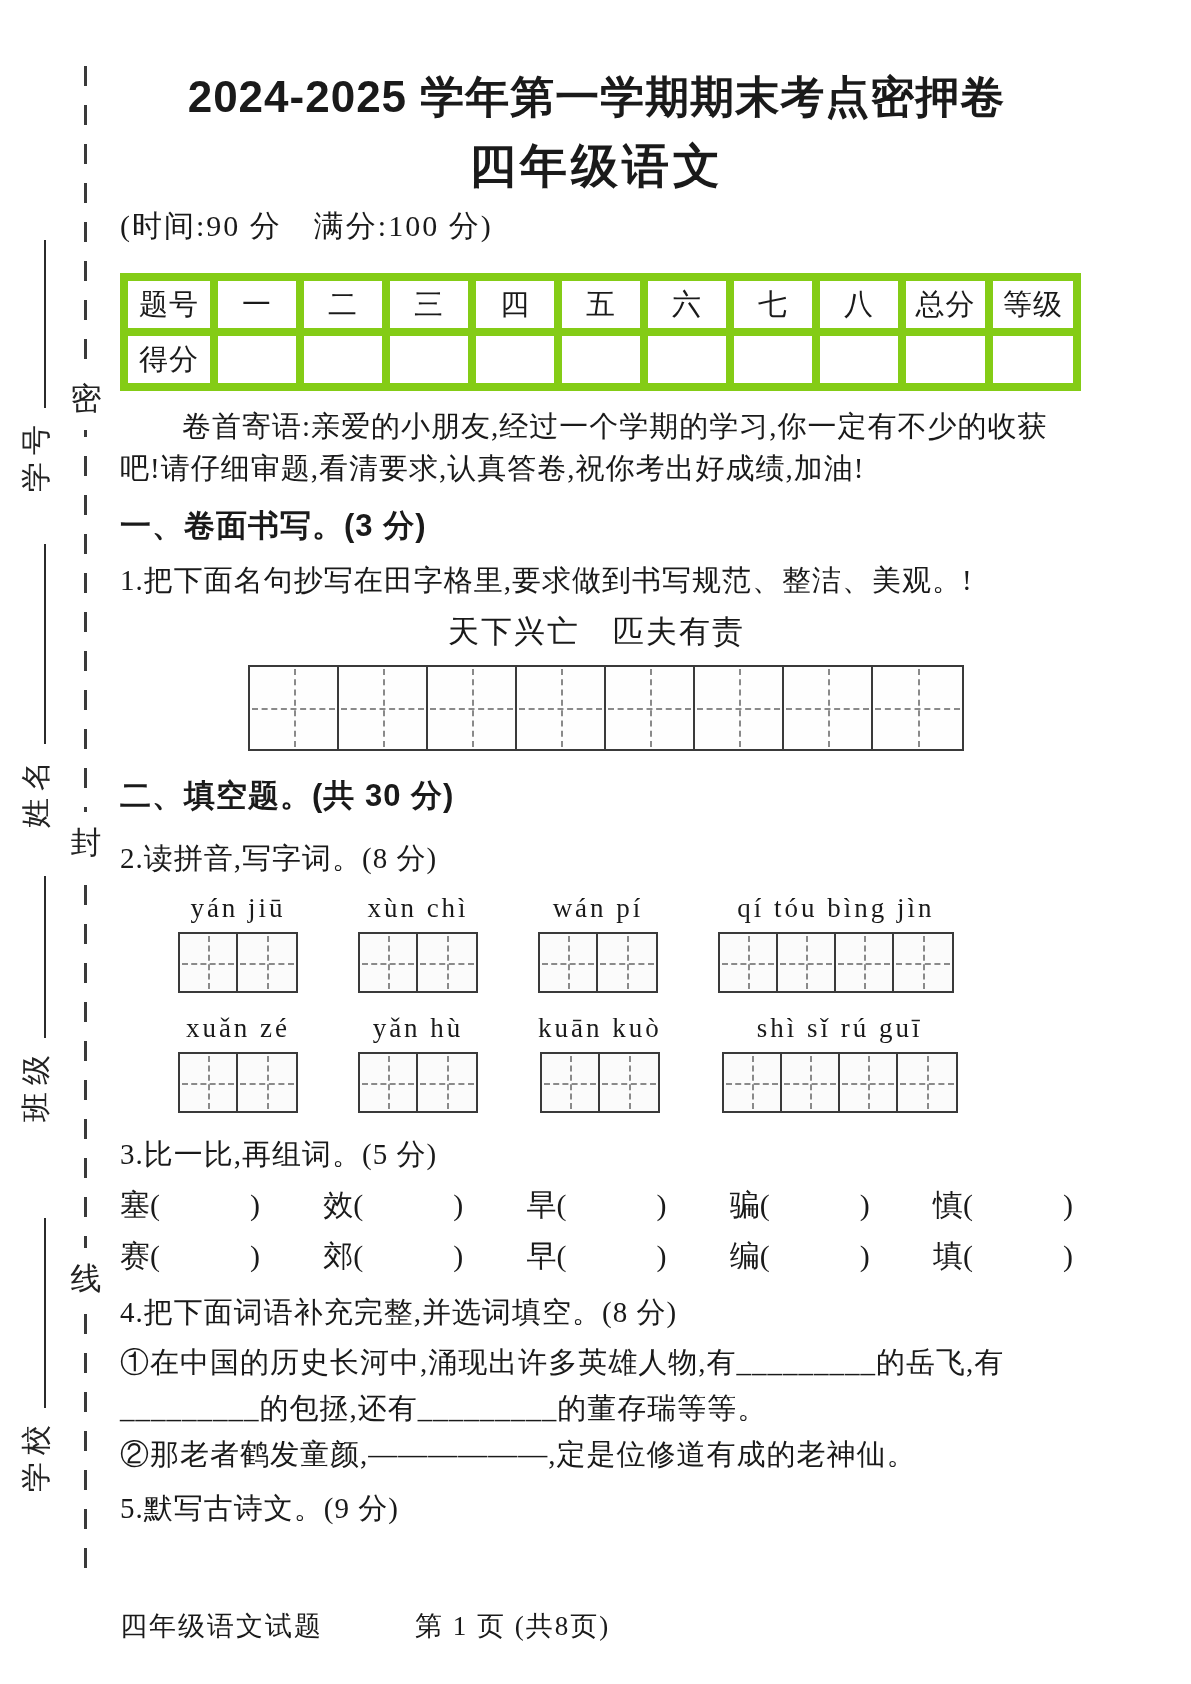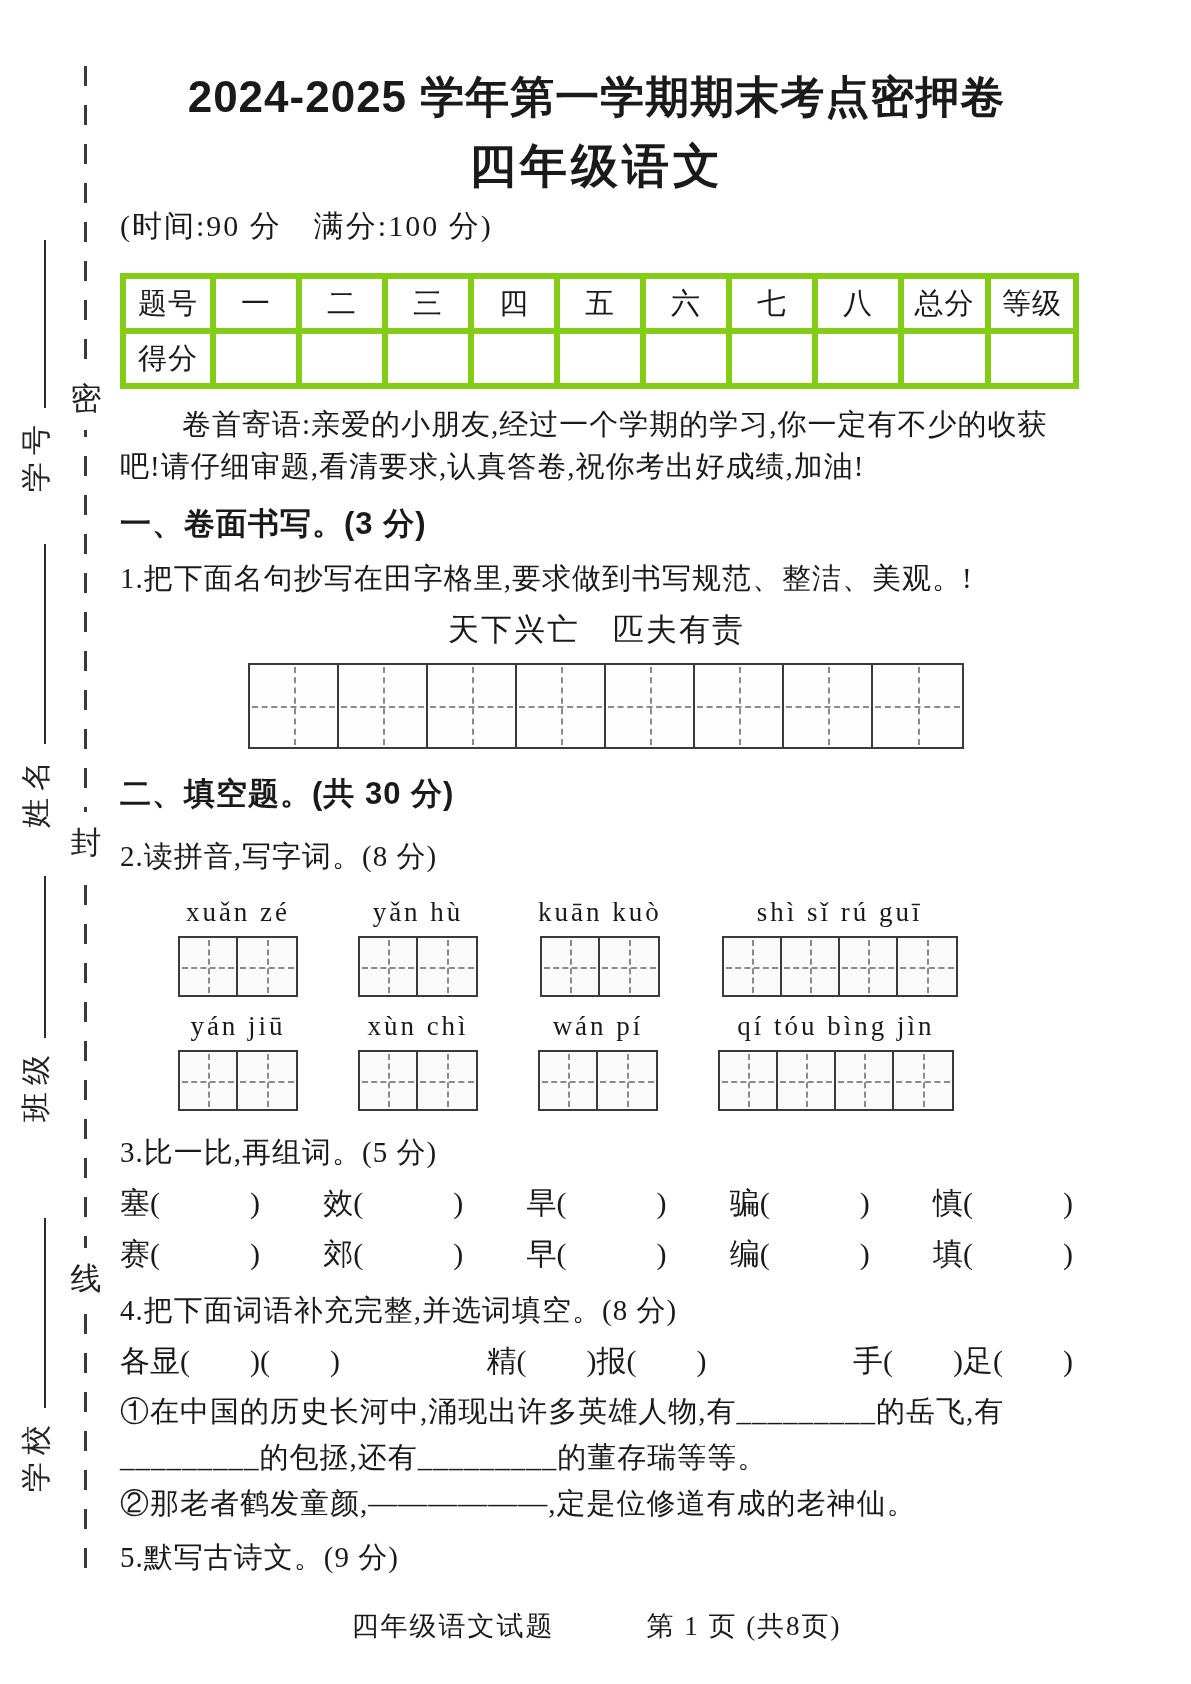--- a/index.html
+++ b/index.html
@@ -19,21 +19,21 @@
 
   
   .content { position:absolute; left:120px; top:0; width:953px; }
   .title { margin-top:68px; text-align:center; font-family:"Liberation Sans","DejaVu Sans",sans-serif;
     font-weight:bold; font-size:44px; letter-spacing:1px; }
   .subtitle { margin-top:8px; text-align:center; font-family:"Liberation Sans","DejaVu Sans",sans-serif;
     font-weight:bold; font-size:47px; letter-spacing:4px; }
   .meta { margin-top:8px; text-align:left; font-size:30px; letter-spacing:2px; }
 
   table.score { margin-top:26px; width:953px; border-collapse:collapse; table-layout:fixed; }
-  table.score td { border:6px solid #84cc16; height:55px; text-align:center; font-size:29px;
+  table.score td { border:8px solid #84cc16; height:55px; text-align:center; font-size:29px;
     letter-spacing:1px; }
   table.score { border:3px solid #2b2b2b; }
 
   .preface { margin-top:14px; font-size:29px; line-height:42px; text-indent:62px; letter-spacing:1px; }
   .sec-title { margin-top:16px; font-size:31px; font-weight:bold; letter-spacing:1px;
     font-family:"Liberation Sans","DejaVu Sans",sans-serif; }
   .qline { margin-top:12px; font-size:29px; line-height:42px; letter-spacing:1px; }
   .phrase { margin-top:10px; text-align:center; font-size:31px; letter-spacing:2px; }
 
   
@@ -54,21 +54,21 @@
   .pycell:last-child { border-right:none; }
   .pycell::before { content:""; position:absolute; left:50%; top:2px; bottom:2px; width:0;
     border-left:2px dashed #8a8a8a; }
   .pycell::after { content:""; position:absolute; top:50%; left:2px; right:2px; height:0;
     border-top:2px dashed #8a8a8a; }
 
   .wordrow { display:flex; justify-content:space-between; margin-top:10px; font-size:30px; }
   .wordrow span { white-space:nowrap; }
 
   .footer { position:absolute; left:120px; width:953px; top:1608px; display:flex;
-    justify-content:center; gap:92px; font-size:27px; letter-spacing:2px; }
+    justify-content:flex-start; gap:92px; font-size:27px; letter-spacing:2px; }
 </style>
 </head>
 <body>
 
 <div class="page">
 
   <div class="seal-dash"></div>
 
   <div class="rot-field" style="left:16px; top:492px;">
     <span>学号</span><span class="blank-line" style="width:168px;"></span>
@@ -150,20 +150,53 @@
       <div class="bigcell"></div>
       <div class="bigcell"></div>
       <div class="bigcell"></div>
       <div class="bigcell"></div>
       <div class="bigcell"></div>
     </div>
 
     <div class="sec-title" style="margin-top:22px;">二、填空题。(共 30 分)</div>
     <p class="qline" style="margin-top:20px;">2.读拼音,写字词。(8 分)</p>
 
+    <div class="pyrow">
+      <div class="pygroup">
+        <div class="pylabel">yán jiū</div>
+        <div class="pycells">
+            <div class="pycell"></div>
+            <div class="pycell"></div>
+          </div>
+      </div>
+      <div class="pygroup">
+        <div class="pylabel">xùn chì</div>
+        <div class="pycells">
+            <div class="pycell"></div>
+            <div class="pycell"></div>
+          </div>
+      </div>
+      <div class="pygroup">
+        <div class="pylabel">wán pí</div>
+        <div class="pycells">
+            <div class="pycell"></div>
+            <div class="pycell"></div>
+          </div>
+      </div>
+      <div class="pygroup">
+        <div class="pylabel">qí tóu bìng jìn</div>
+        <div class="pycells">
+            <div class="pycell"></div>
+            <div class="pycell"></div>
+            <div class="pycell"></div>
+            <div class="pycell"></div>
+          </div>
+      </div>
+    </div>
+
     <div class="pyrow" style="margin-top:20px;">
       <div class="pygroup">
         <div class="pylabel">xuǎn zé</div>
         <div class="pycells">
             <div class="pycell"></div>
             <div class="pycell"></div>
           </div>
       </div>
       <div class="pygroup">
         <div class="pylabel">yǎn hù</div>
@@ -174,53 +207,20 @@
       </div>
       <div class="pygroup">
         <div class="pylabel">kuān kuò</div>
         <div class="pycells">
             <div class="pycell"></div>
             <div class="pycell"></div>
           </div>
       </div>
       <div class="pygroup">
         <div class="pylabel">shì sǐ rú guī</div>
-        <div class="pycells">
-            <div class="pycell"></div>
-            <div class="pycell"></div>
-            <div class="pycell"></div>
-            <div class="pycell"></div>
-          </div>
-      </div>
-    </div>
-
-    <div class="pyrow">
-      <div class="pygroup">
-        <div class="pylabel">yán jiū</div>
-        <div class="pycells">
-            <div class="pycell"></div>
-            <div class="pycell"></div>
-          </div>
-      </div>
-      <div class="pygroup">
-        <div class="pylabel">xùn chì</div>
-        <div class="pycells">
-            <div class="pycell"></div>
-            <div class="pycell"></div>
-          </div>
-      </div>
-      <div class="pygroup">
-        <div class="pylabel">wán pí</div>
-        <div class="pycells">
-            <div class="pycell"></div>
-            <div class="pycell"></div>
-          </div>
-      </div>
-      <div class="pygroup">
-        <div class="pylabel">qí tóu bìng jìn</div>
         <div class="pycells">
             <div class="pycell"></div>
             <div class="pycell"></div>
             <div class="pycell"></div>
             <div class="pycell"></div>
           </div>
       </div>
     </div>
 
     <p class="qline" style="margin-top:20px;">3.比一比,再组词。(5 分)</p>
@@ -233,25 +233,20 @@
     </div>
     <div class="wordrow">
       <span>赛(　　　)</span>
       <span>郊(　　　)</span>
       <span>早(　　　)</span>
       <span>编(　　　)</span>
       <span>填(　　　)</span>
     </div>
 
     <p class="qline" style="margin-top:14px;">4.把下面词语补充完整,并选词填空。(8 分)</p>
-    <div class="wordrow">
-      <span>各显(　　)(　　)</span>
-      <span>精(　　)报(　　)</span>
-      <span>手(　　)足(　　)</span>
-    </div>
 
     <p class="qline" style="margin-top:8px;">①在中国的历史长河中,涌现出许多英雄人物,有_________的岳飞,有</p>
     <p class="qline" style="margin-top:4px;">_________的包拯,还有_________的董存瑞等等。</p>
     <p class="qline" style="margin-top:4px;">②那老者鹤发童颜,——————,定是位修道有成的老神仙。</p>
 
     <p class="qline" style="">5.默写古诗文。(9 分)</p>
   </main>
 
   <footer class="footer">
     <span>四年级语文试题</span>

